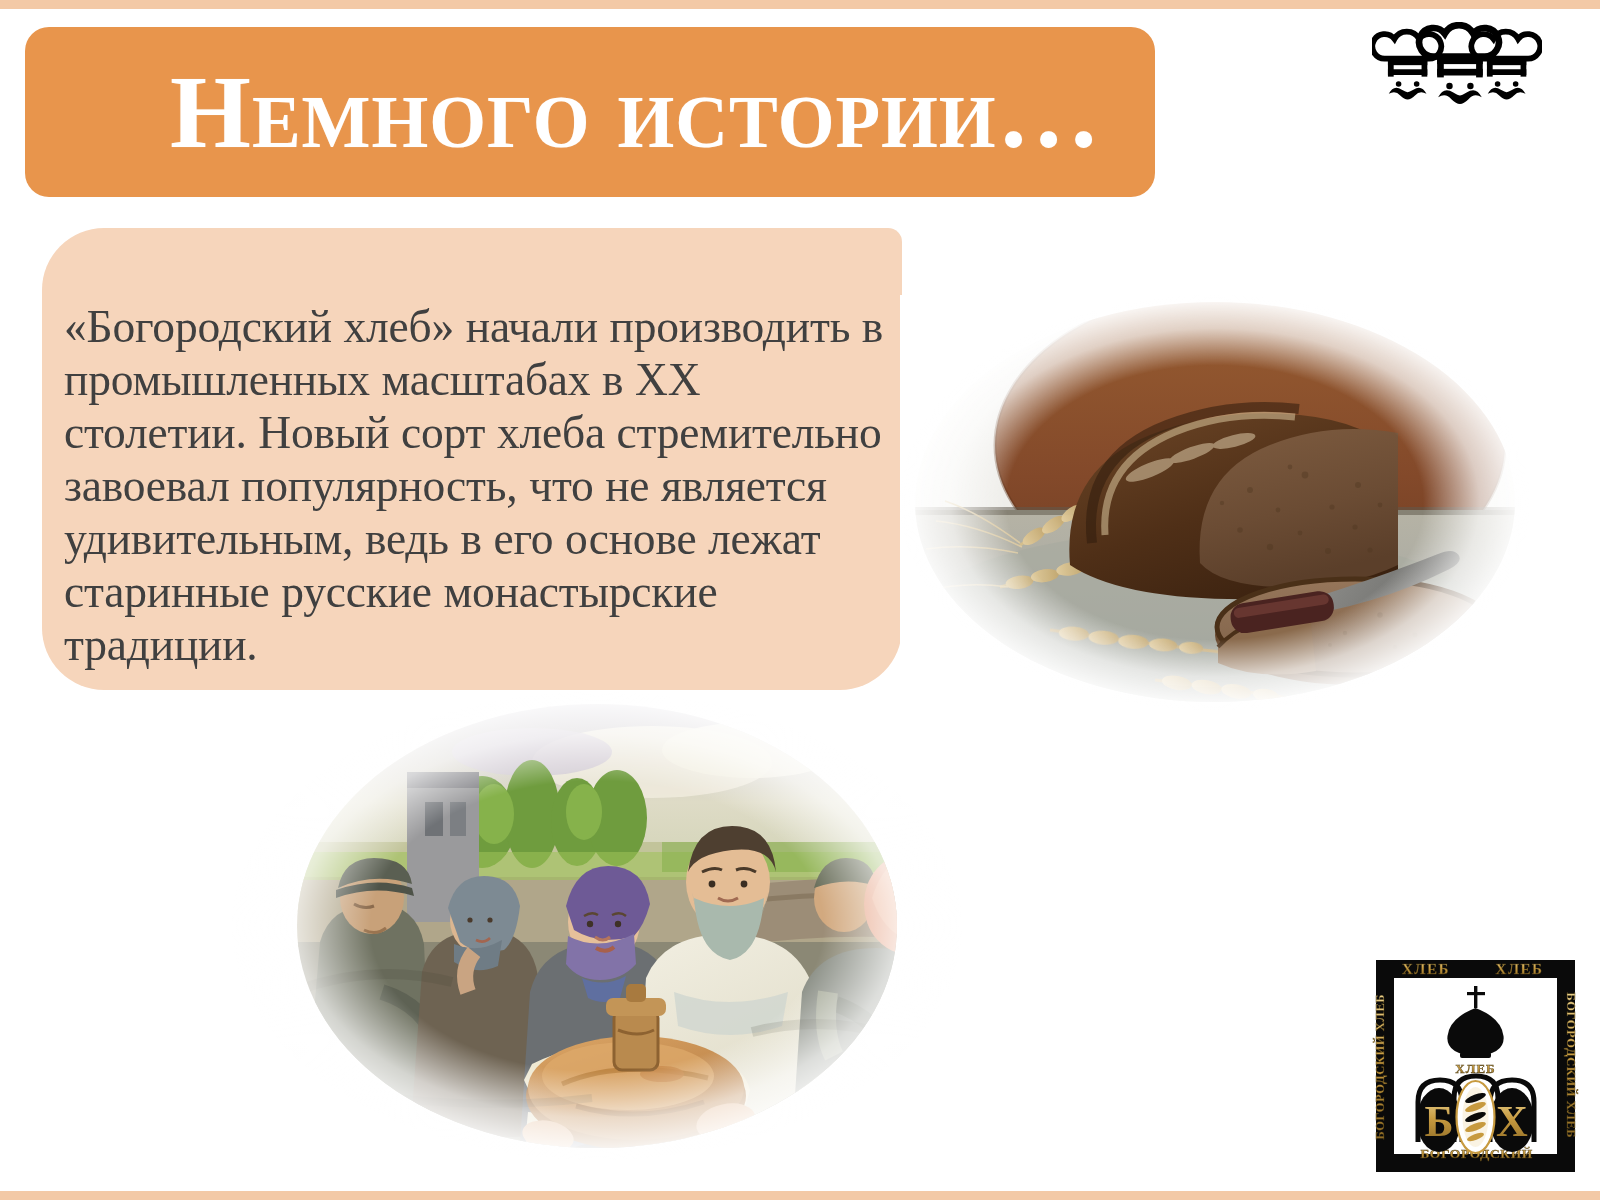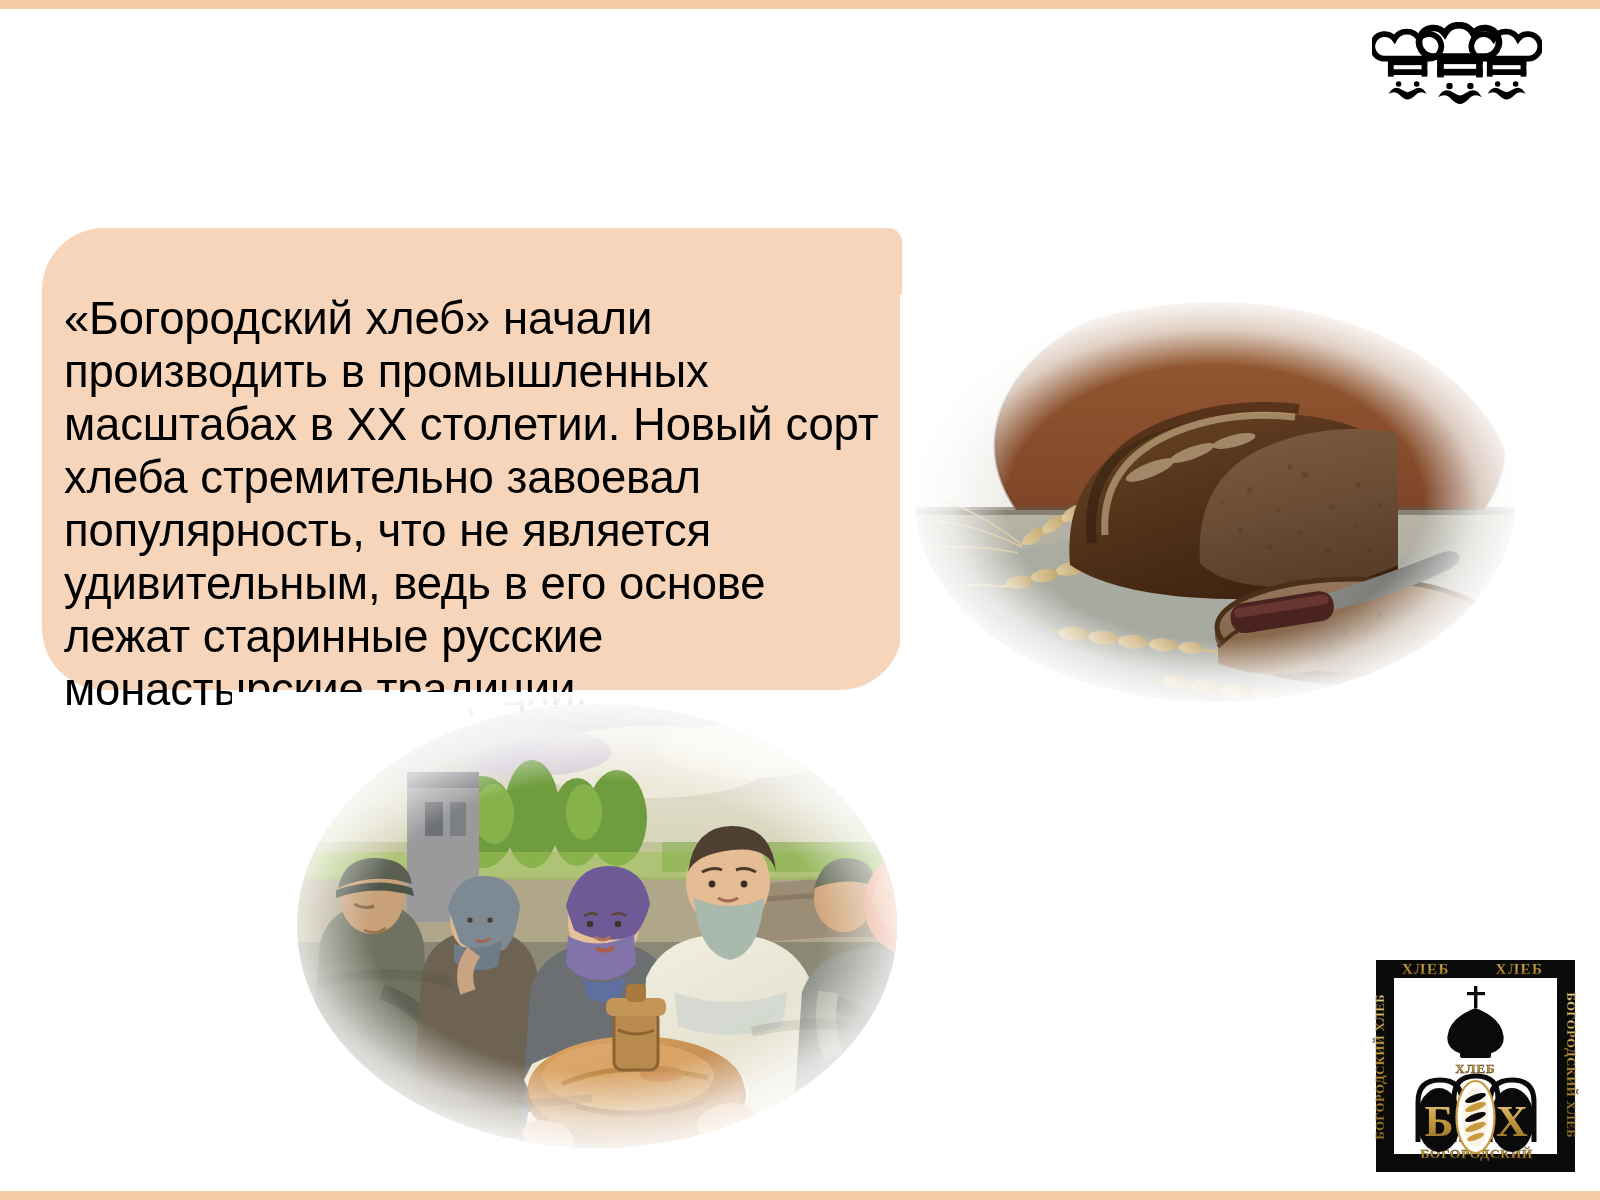--- a/index.html
+++ b/index.html
@@ -40,25 +40,25 @@
   
   #chef-hats{position:absolute;left:1372px;top:22px;width:170px;height:100px;}
 
   
   #text-card{
     position:absolute;left:42px;top:228px;width:860px;height:462px;
     background:#F6D5BB;
     border-radius:62px 14px 62px 62px;
   }
   #body-text{
-    position:absolute;left:22px;top:18px;width:830px;
-    font-family:Liberation Sans, sans-serif;
+    position:absolute;left:22px;top:26px;width:830px;
+    font-family:Liberation Serif, serif;
     font-size:45.5px;
     line-height:1.165;
-    color:#000000;
+    color:#404040;
     letter-spacing:-0.2px;
     word-spacing:0.5px;
   }
 
   
   #bread-photo{
     position:absolute;left:900px;top:295px;width:630px;height:415px;
   }
   #bread-photo svg{display:block;width:100%;height:100%;}
 
@@ -73,20 +73,23 @@
   #bakery-logo svg{display:block;width:100%;height:100%;}
 </style>
 </head>
 <body>
 
 <div id="slide">
 
   <div class="edge-strip top"></div>
   <div class="edge-strip bottom"></div>
 
+  <div id="title-banner">
+    <div id="title-text">Немного истории…</div>
+  </div>
 
   <div id="chef-hats">
     <svg viewBox="0 0 170 100" xmlns="http://www.w3.org/2000/svg" aria-hidden="true">
       <g fill="#000">
 
         <g transform="translate(2,12) scale(0.82)">
           <path d="M14 30 a15 15 0 1 1 11 -24 a17 17 0 0 1 30 0 a15 15 0 1 1 11 24 z" fill="none" stroke="#000" stroke-width="7"></path>
           <rect x="17" y="31" width="48" height="7"></rect>
           <rect x="17" y="43" width="48" height="7"></rect>
           <rect x="17" y="28" width="7" height="24"></rect>

